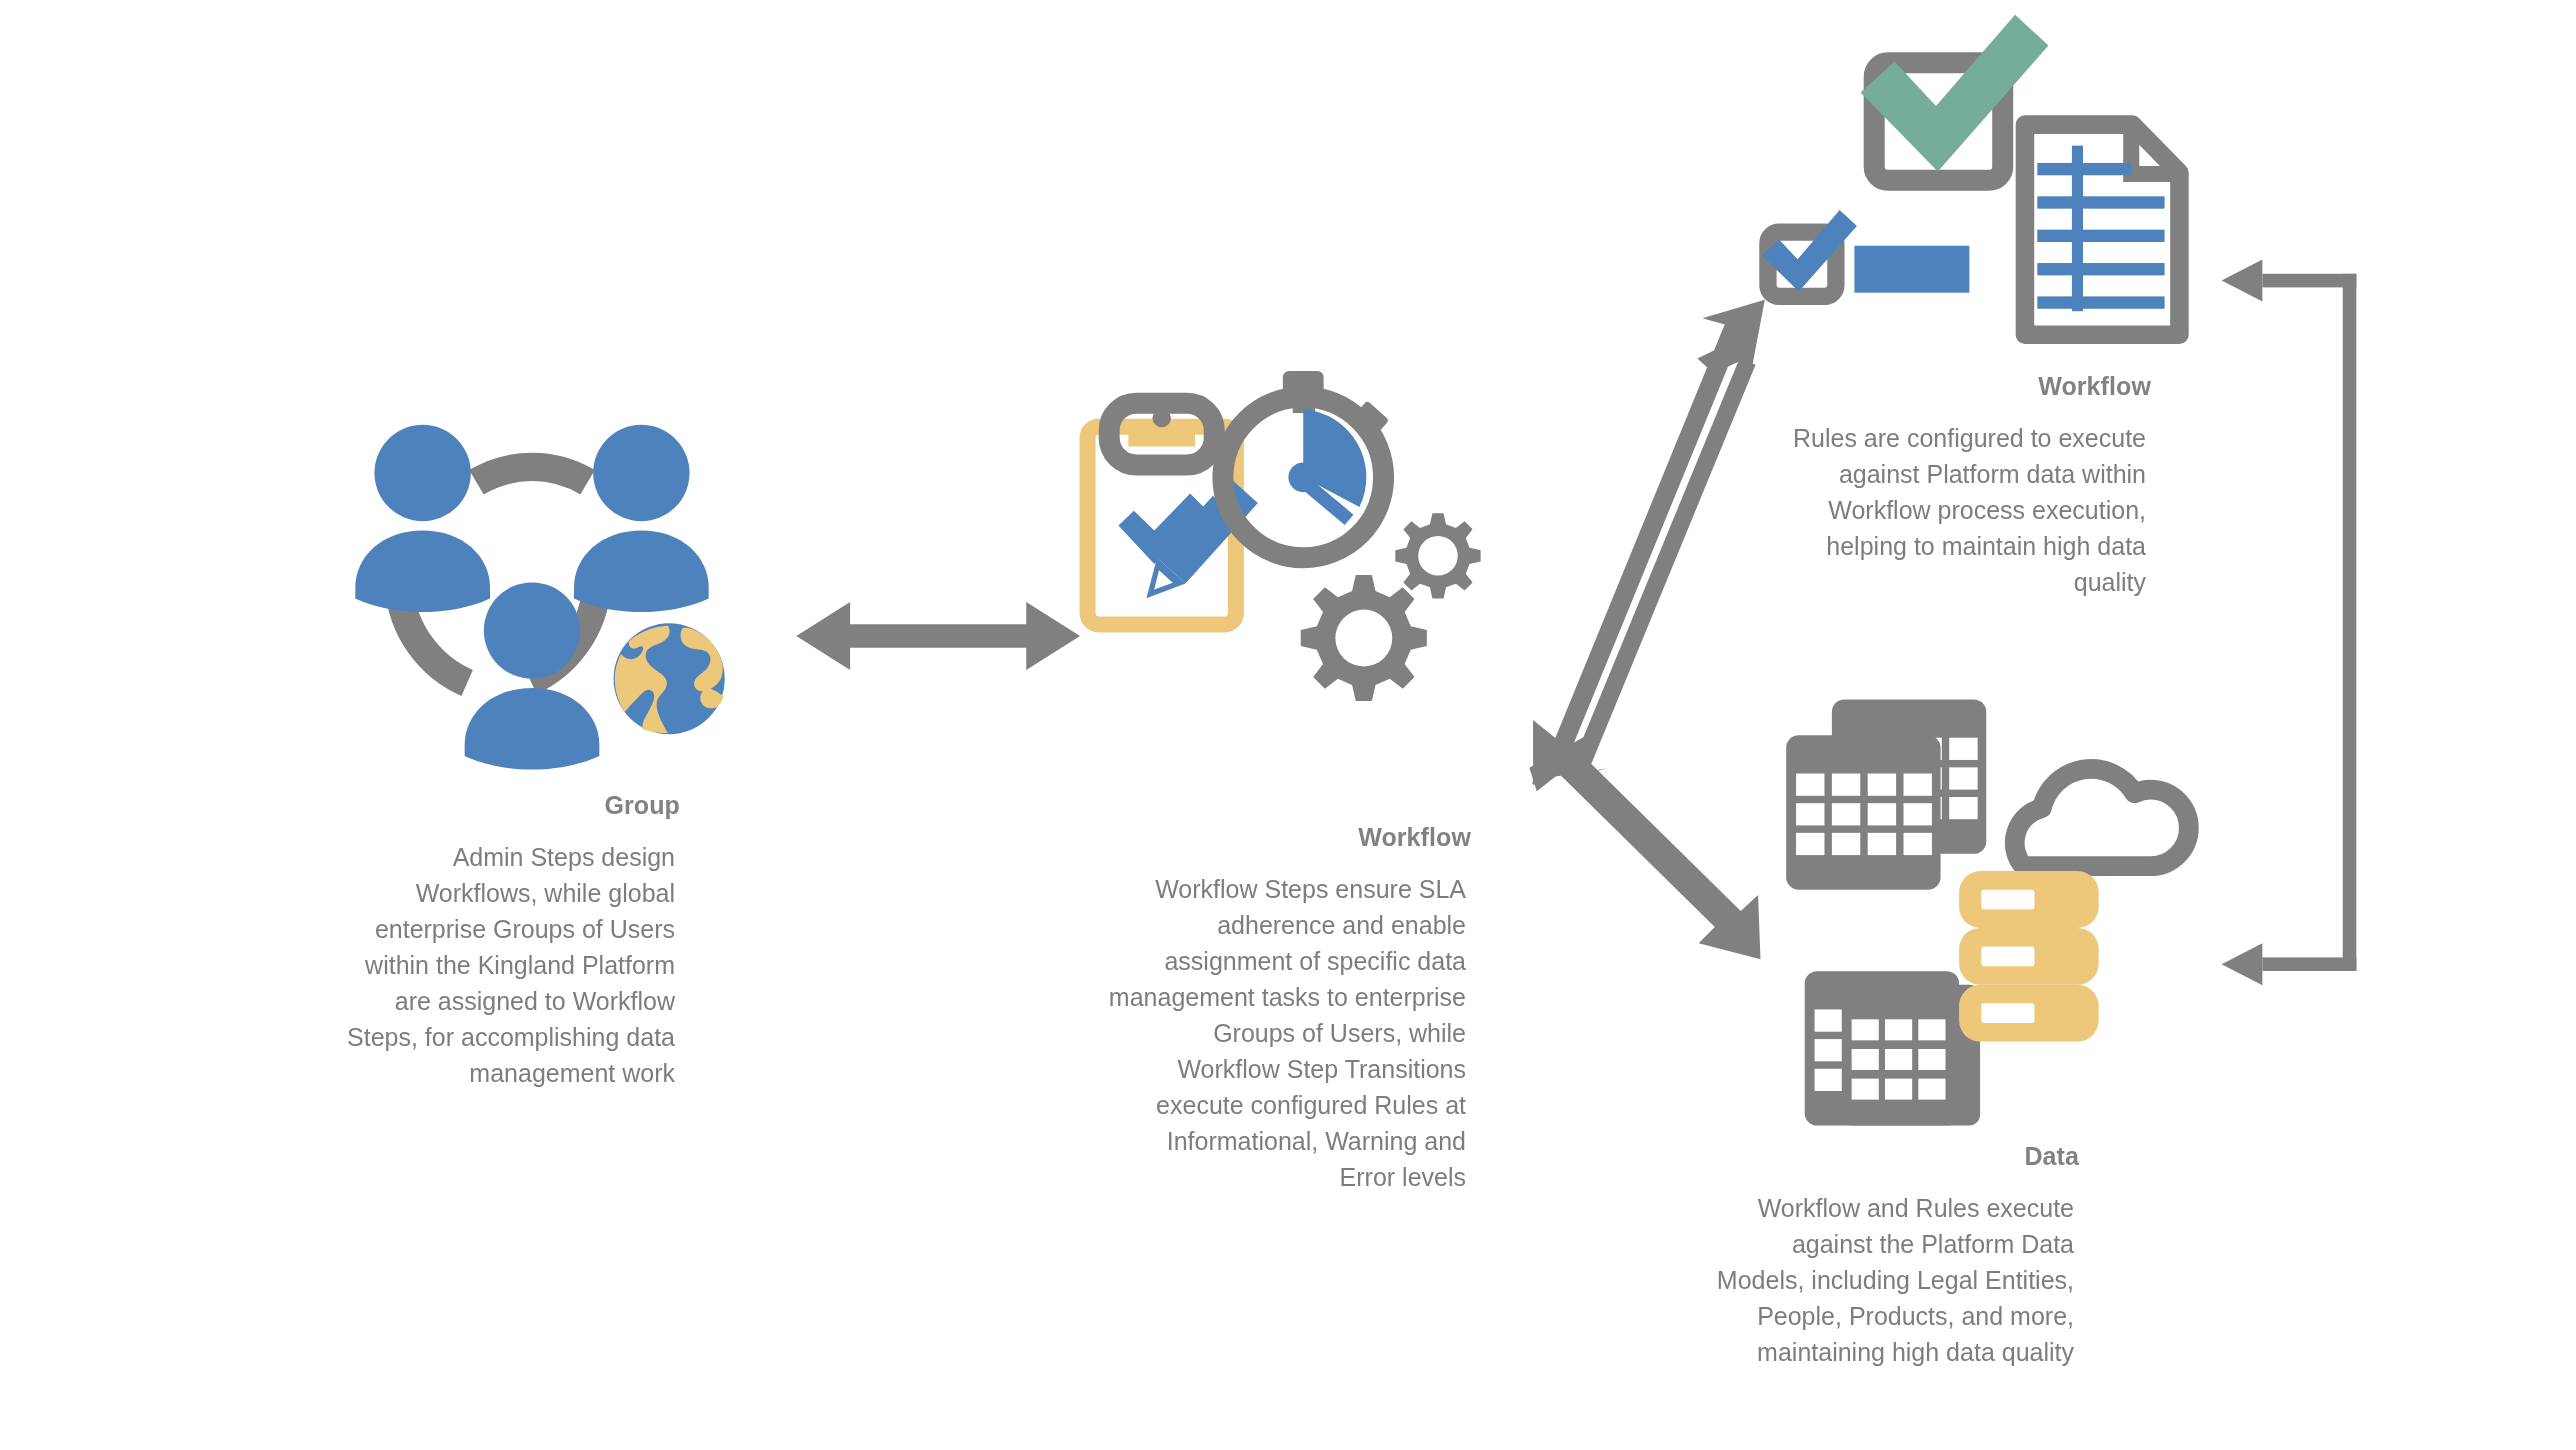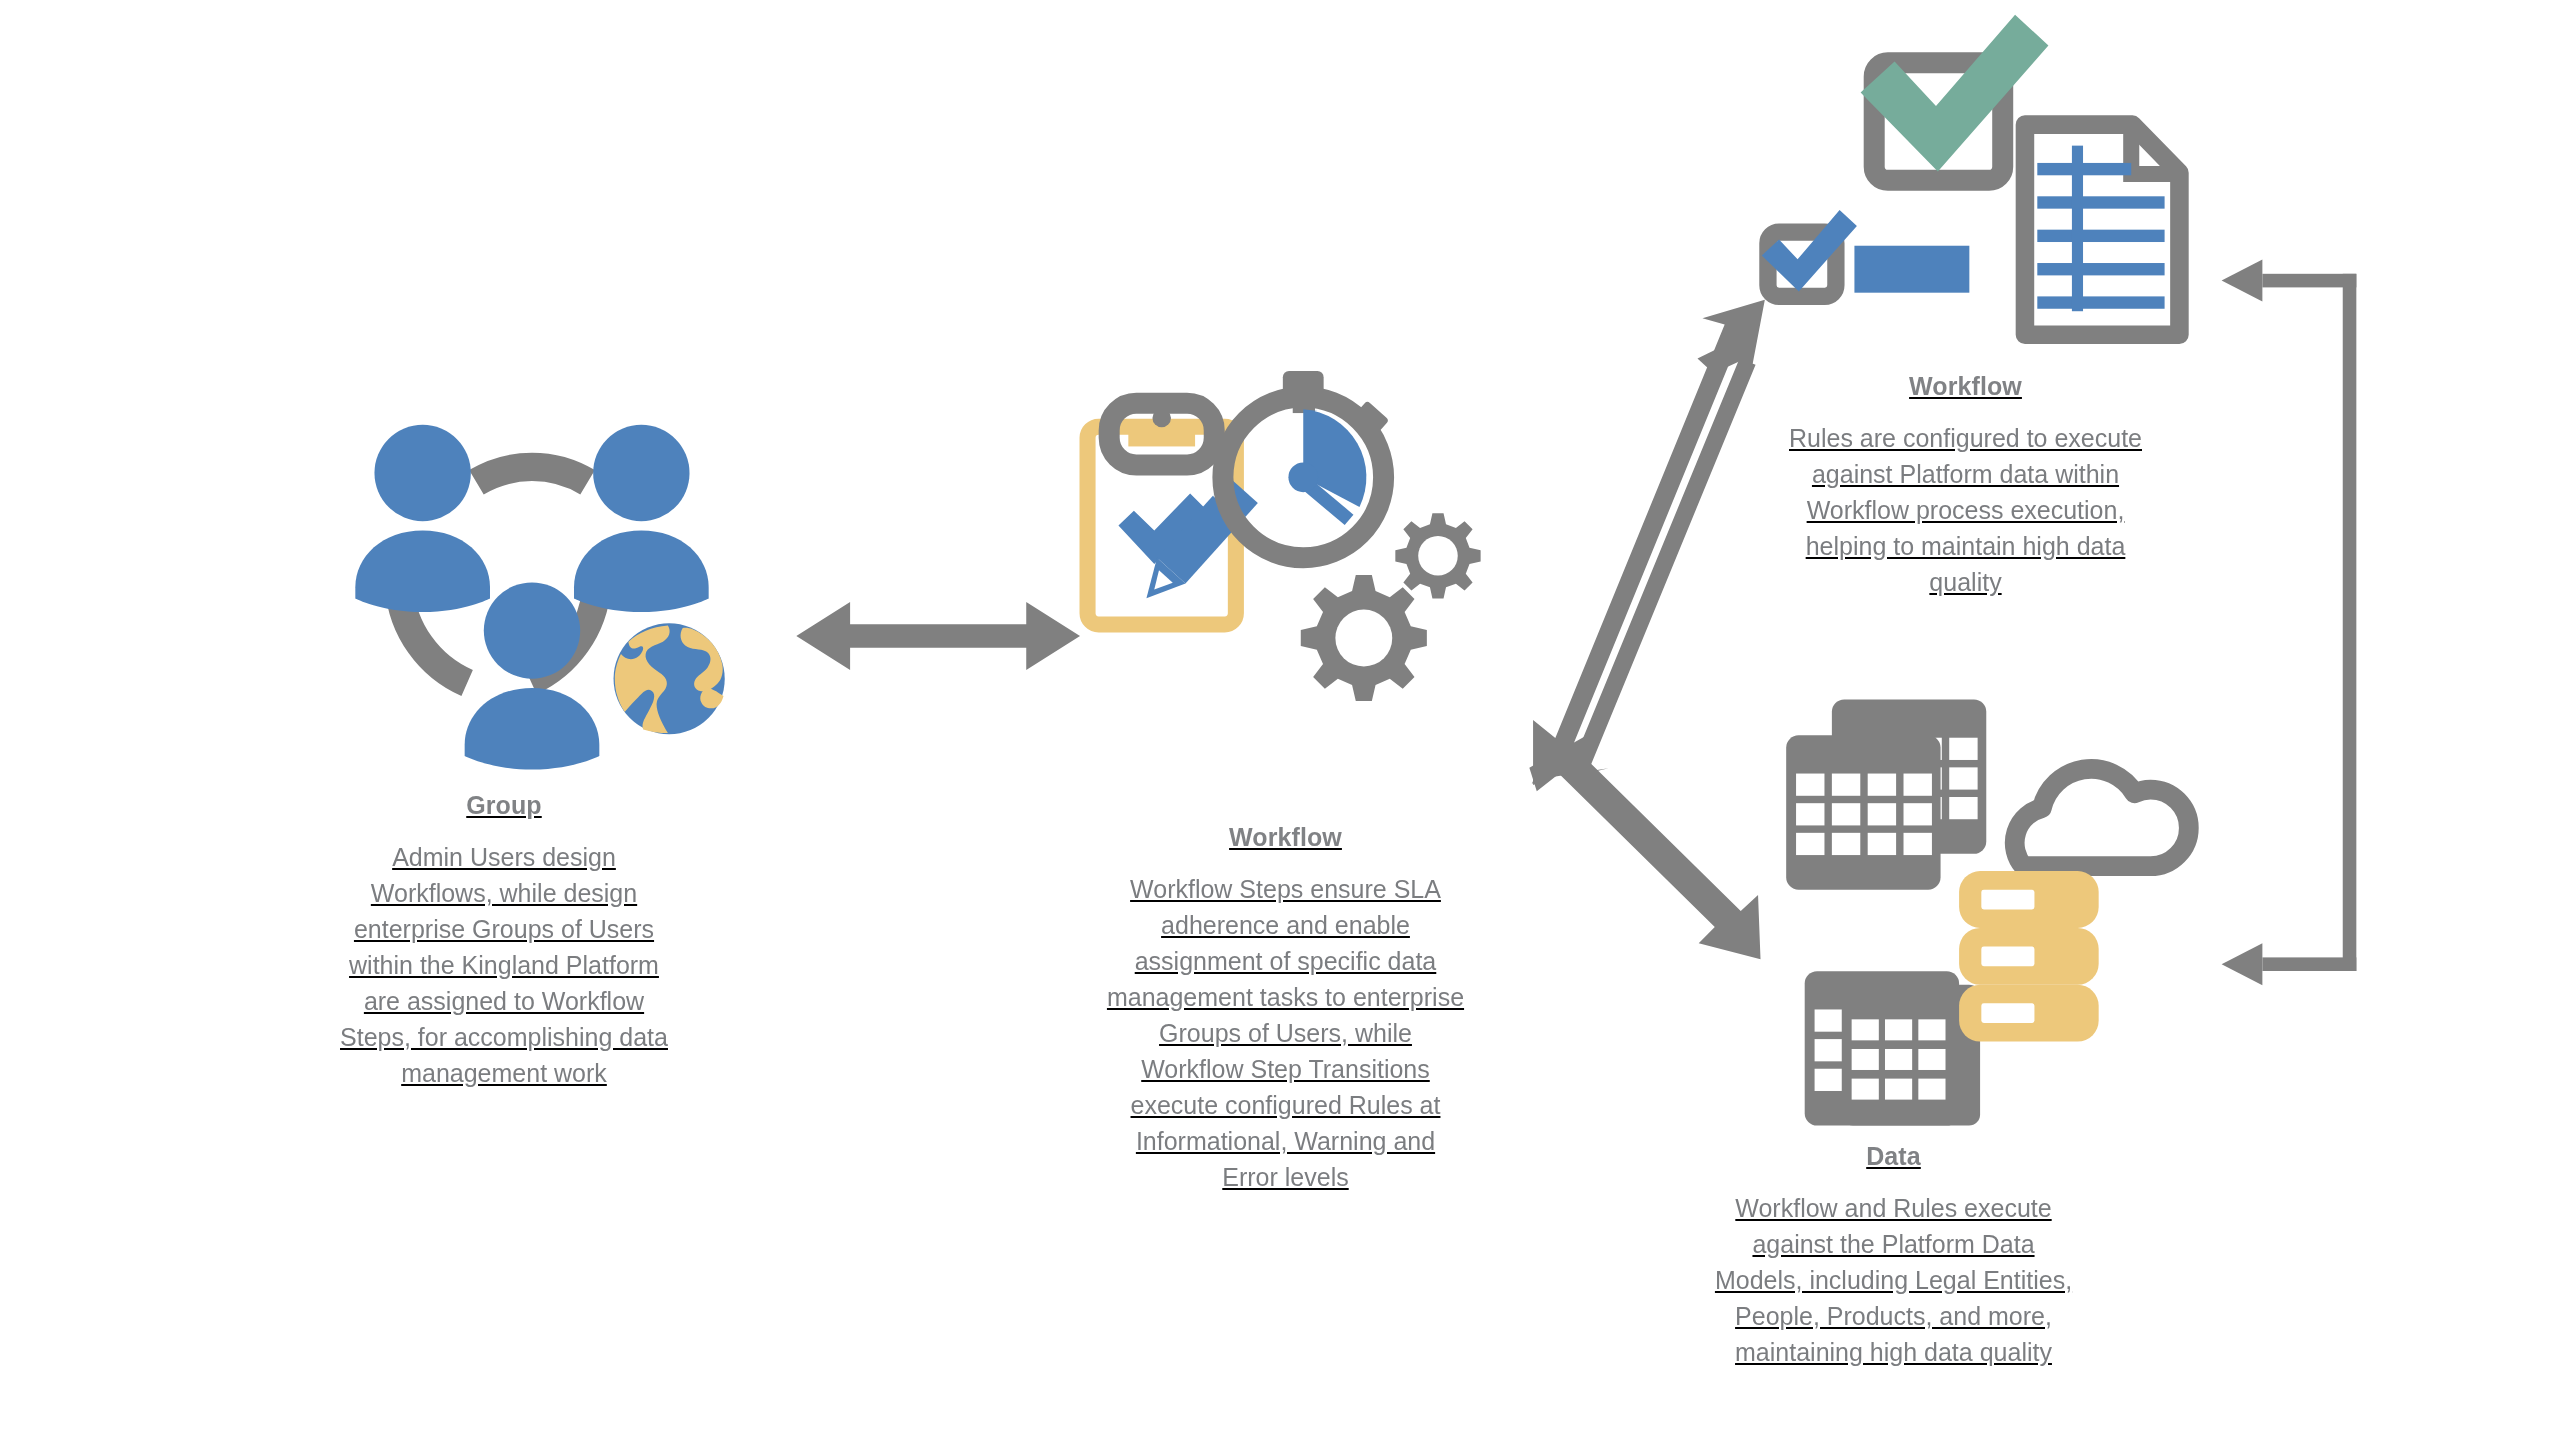--- a/index.html
+++ b/index.html
@@ -12,22 +12,21 @@
   }
   #canvas {
     position: relative;
     width: 2576px;
     height: 1450px;
     background: #ffffff;
     overflow: hidden;
   }
   .node {
     position: absolute;
-    text-align: center;
-    text-decoration: underline;
+    text-align: right;
   }
   .node-title {
     font-size: 25px;
     font-weight: bold;
     color: #808285;
     letter-spacing: 0.1px;
     margin: 0 0 18.5px 0;
     line-height: 1.2;
   }
   .node-desc {
@@ -100,21 +99,21 @@
         <circle cx="90" cy="90" r="90" fill="#4E82BC"></circle>
         <path d="M 88 4 C 62 6 40 16 24 30 C 26 44 34 42 42 38 C 52 34 48 48 40 54 C 30 62 18 58 12 50 C 6 62 2 76 2 90 C 2 110 8 128 18 144 C 26 134 34 126 40 120 C 48 112 54 104 62 110 C 70 116 64 130 58 140 C 52 152 44 162 48 172 C 60 176 74 178 88 178 C 80 164 72 150 70 136 C 68 120 78 116 84 106 C 90 96 84 86 74 80 C 62 72 50 62 52 50 C 54 38 68 36 80 30 C 90 24 94 14 88 4 Z" fill="#EDC87B"></path>
         <path d="M 112 8 C 106 18 108 30 116 36 C 126 44 140 40 150 46 C 160 52 158 64 152 72 C 146 80 136 84 132 92 C 128 100 132 108 140 110 C 150 112 160 106 168 98 C 176 90 178 78 176 66 C 170 40 152 20 128 10 C 123 8 117 7 112 8 Z" fill="#EDC87B"></path>
         <path d="M 150 104 C 142 110 138 120 142 128 C 146 138 158 140 166 136 C 172 133 176 126 178 118 C 172 114 162 106 150 104 Z" fill="#EDC87B"></path>
       </g>
     </svg>
   </div>
 
   <div class="node" style="left:328px; top:790px; width:352px;">
     <div class="node-title">Group</div>
-    <div class="node-desc">Admin Users design Workflows, while design enterprise Groups of Users within the Kingland Platform are assigned to Workflow Steps, for accomplishing data management work</div>
+    <div class="node-desc">Admin Steps design Workflows, while global enterprise Groups of Users within the Kingland Platform are assigned to Workflow Steps, for accomplishing data management work</div>
   </div>
 
   <div class="icon-wrap" style="left:1069px; top:371px; width:445px; height:408px;">
     <svg width="445" height="408" viewBox="0 0 720 660">
 
       <rect x="30" y="90" width="240" height="320" rx="18" ry="18" fill="none" stroke="#EDC87B" stroke-width="26"></rect>
 
       <rect x="65" y="52" width="170" height="100" rx="44" ry="44" fill="none" stroke="#808080" stroke-width="34"></rect>
       <circle cx="150" cy="76" r="15" fill="#808080"></circle>
       <rect x="96" y="100" width="108" height="22" fill="#EDC87B"></rect>

